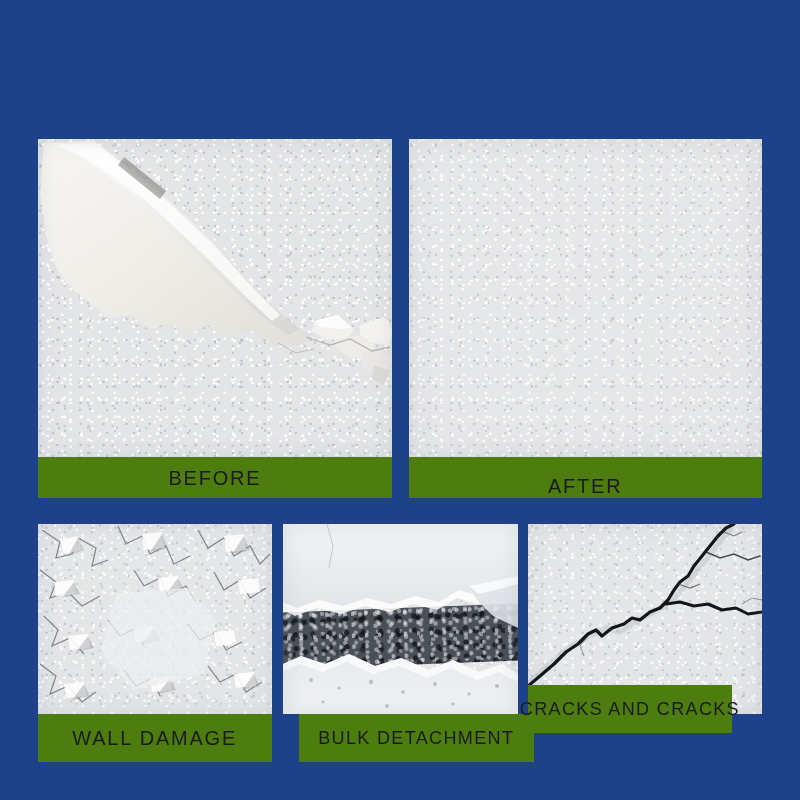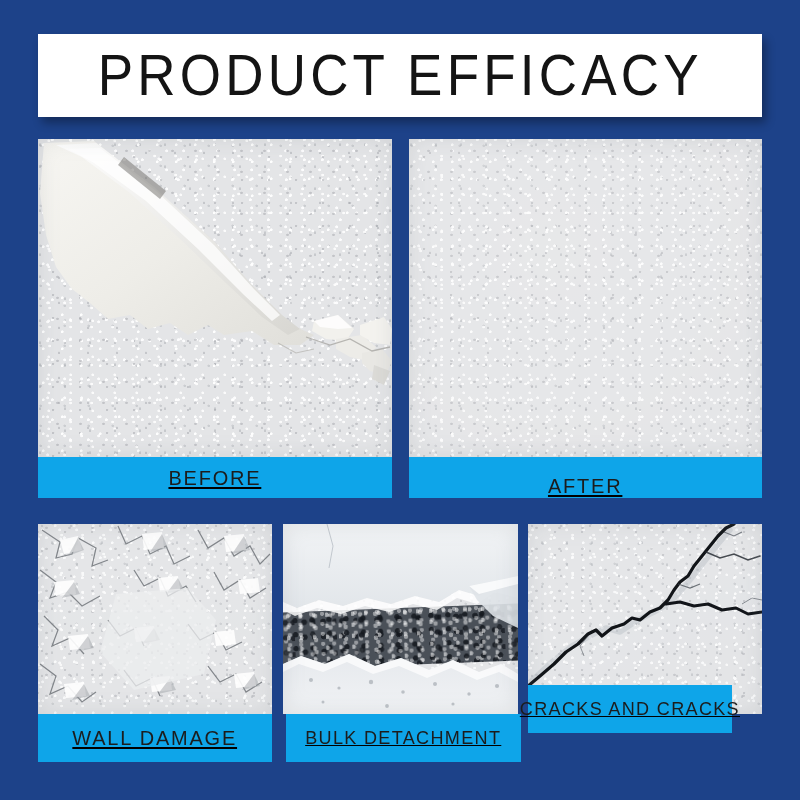--- a/index.html
+++ b/index.html
@@ -54,25 +54,24 @@
     overflow: hidden;
     background: #e9eaec;
   }
   .photo {
     position: absolute;
     inset: 0;
     overflow: hidden;
   }
   .caption-bar {
     position: absolute;
-    background: #0ea5e9;
+    background: #4d7c0f;
     display: flex;
     align-items: center;
     justify-content: center;
-    text-decoration: underline;
   }
   .caption-text {
     font-family: "Liberation Sans Narrow", "Liberation Sans", sans-serif;
     font-size: 21px;
     font-weight: 400;
     color: #1c1c1c;
     letter-spacing: 1.9px;
     white-space: nowrap;
     transform: scaleX(0.95);
     transform-origin: center;
@@ -86,21 +85,21 @@
   #panel-before { left: 38px;  top: 139px; width: 354px; height: 318px; }
   #panel-after  { left: 409px; top: 139px; width: 353px; height: 318px; }
   #cap-before   { left: 38px;  top: 457px; width: 354px; height: 41px; }
   #cap-after    { left: 409px; top: 457px; width: 353px; height: 41px; align-items: flex-end; }
 
   
   #panel-wall   { left: 38px;  top: 524px; width: 234px; height: 190px; }
   #panel-bulk   { left: 283px; top: 524px; width: 235px; height: 190px; }
   #panel-crack  { left: 528px; top: 524px; width: 234px; height: 190px; }
   #cap-wall     { left: 38px;  top: 714px; width: 234px; height: 48px; text-align: right; }
-  #cap-bulk     { left: 286px; top: 714px; width: 235px; height: 48px; }
+  #cap-bulk     { left: 299px; top: 714px; width: 235px; height: 48px; }
   #cap-crack    { left: 528px; top: 685px; width: 204px; height: 48px; }
 
   
 
   
   .stucco {
     position: absolute;
     inset: -10%;
     background-color: #e4e5e7;
     background-image:
@@ -189,23 +188,20 @@
     inset: 0;
     pointer-events: none;
     box-shadow: inset 0 0 22px rgba(120, 125, 135, 0.18);
   }
 </style>
 </head>
 <body>
 
 <div class="poster">
 
-  <div class="title-banner">
-    <div class="title-text">PRODUCT EFFICACY</div>
-  </div>
 
   <div class="panel" id="panel-before">
     <div class="photo" id="photo-before">
       <div class="base"></div>
       <div class="stucco"></div>
       <svg class="layer" viewBox="0 0 354 318" preserveAspectRatio="none">
         <defs>
           <linearGradient id="flapG" x1="0" y1="0" x2="1" y2="1">
             <stop offset="0" stop-color="#f7f6f2"></stop>
             <stop offset="0.5" stop-color="#eeede8"></stop>

